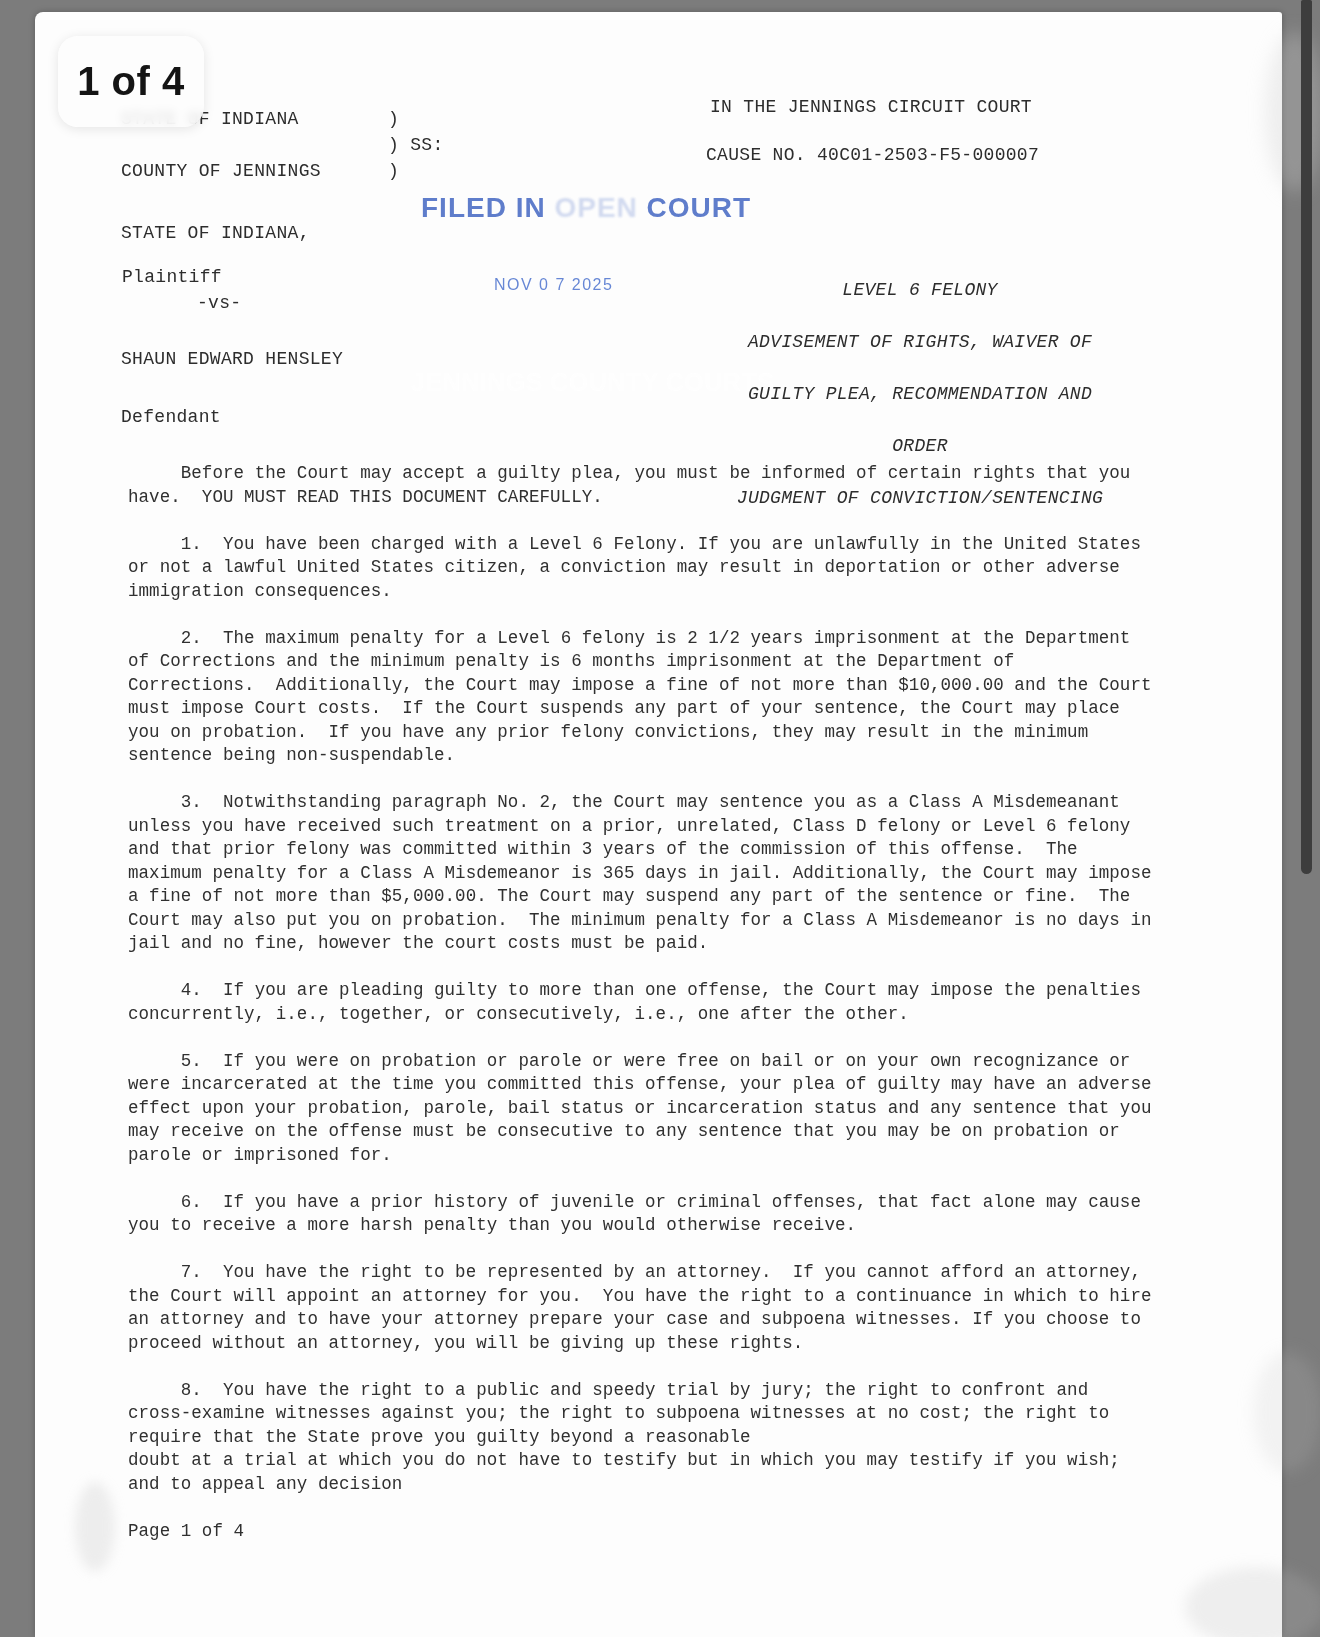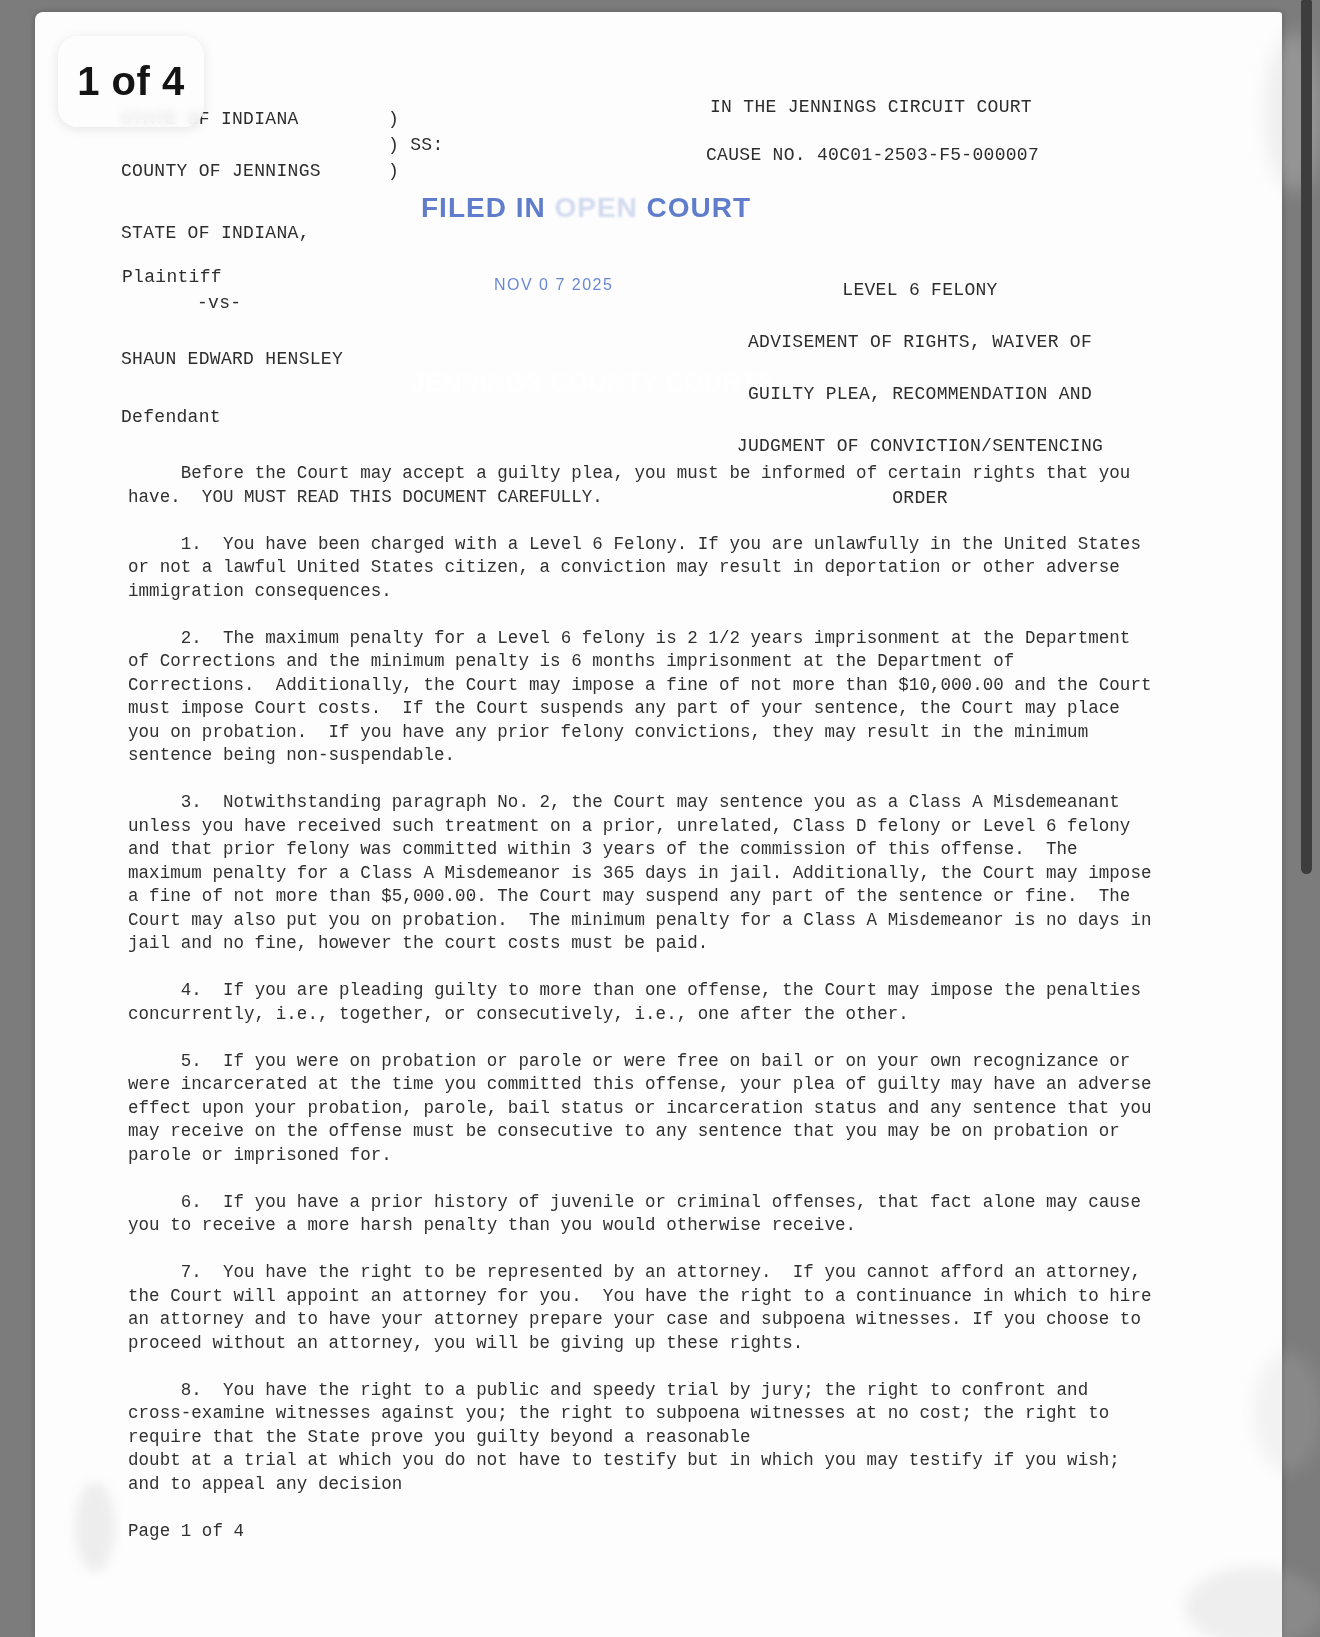--- a/index.html
+++ b/index.html
@@ -18,21 +18,21 @@
     font-size:18px;letter-spacing:0.3px;color:#2d2d2d;white-space:pre;line-height:23px;
   }
   .body-block{
     position:absolute;left:128px;top:462px;width:1050px;
     font-size:17.5px;letter-spacing:0.05px;color:#303030;line-height:23.5px;
   }
   .para{white-space:pre-wrap;margin:0 0 23.5px 0;}
   .footer-line{white-space:pre;}
   .title-block{
     position:absolute;left:720px;top:251px;width:400px;text-align:center;
-    font-size:18px;letter-spacing:0.3px;color:#2d2d2d;line-height:26px;white-space:pre-line;
+    font-size:18px;letter-spacing:0.3px;color:#2d2d2d;line-height:26px;white-space:pre-line;font-style:italic;
   }
   .title-line{white-space:pre;}
   .stamp{
     position:absolute;color:#4a6cc5;
     font-family:"Liberation Sans","DejaVu Sans",sans-serif;white-space:pre;
   }
   .stamp-filed{left:421px;top:192px;font-size:28px;font-weight:700;letter-spacing:1px;opacity:0.88;text-align:center;}
   .stamp-filed .faded{opacity:0.28;filter:blur(1px);}
   .stamp-date{left:494px;top:276px;font-size:16px;font-weight:400;letter-spacing:1.5px;color:#5b7ed2;opacity:0.92;}
   .stamp-court{left:411px;top:368px;font-size:25px;font-weight:700;letter-spacing:0.5px;color:#ffffff;opacity:0.82;}
@@ -83,22 +83,22 @@
 <span class="mono" style="left:121px;top:406px">Defendant</span>
 
 <div class="stamp stamp-filed"><span>FILED IN </span><span class="faded">OPEN</span><span> COURT</span></div>
 <div class="stamp stamp-date">NOV 0 7 2025</div>
 <div class="stamp stamp-court">JENNINGS COUNTY COURTS</div>
 
 <div class="title-block">
   <div class="title-line">LEVEL 6 FELONY</div>
   <div class="title-line">ADVISEMENT OF RIGHTS, WAIVER OF</div>
   <div class="title-line">GUILTY PLEA, RECOMMENDATION AND</div>
+  <div class="title-line">ORDER</div>
   <div class="title-line">JUDGMENT OF CONVICTION/SENTENCING</div>
-  <div class="title-line">ORDER</div>
 </div>
 
 <div class="body-block">
   <div class="para">     Before the Court may accept a guilty plea, you must be informed of certain rights that you
 have.  YOU MUST READ THIS DOCUMENT CAREFULLY.</div>
   <div class="para">     1.  You have been charged with a Level 6 Felony. If you are unlawfully in the United States
 or not a lawful United States citizen, a conviction may result in deportation or other adverse
 immigration consequences.</div>
   <div class="para">     2.  The maximum penalty for a Level 6 felony is 2 1/2 years imprisonment at the Department
 of Corrections and the minimum penalty is 6 months imprisonment at the Department of

